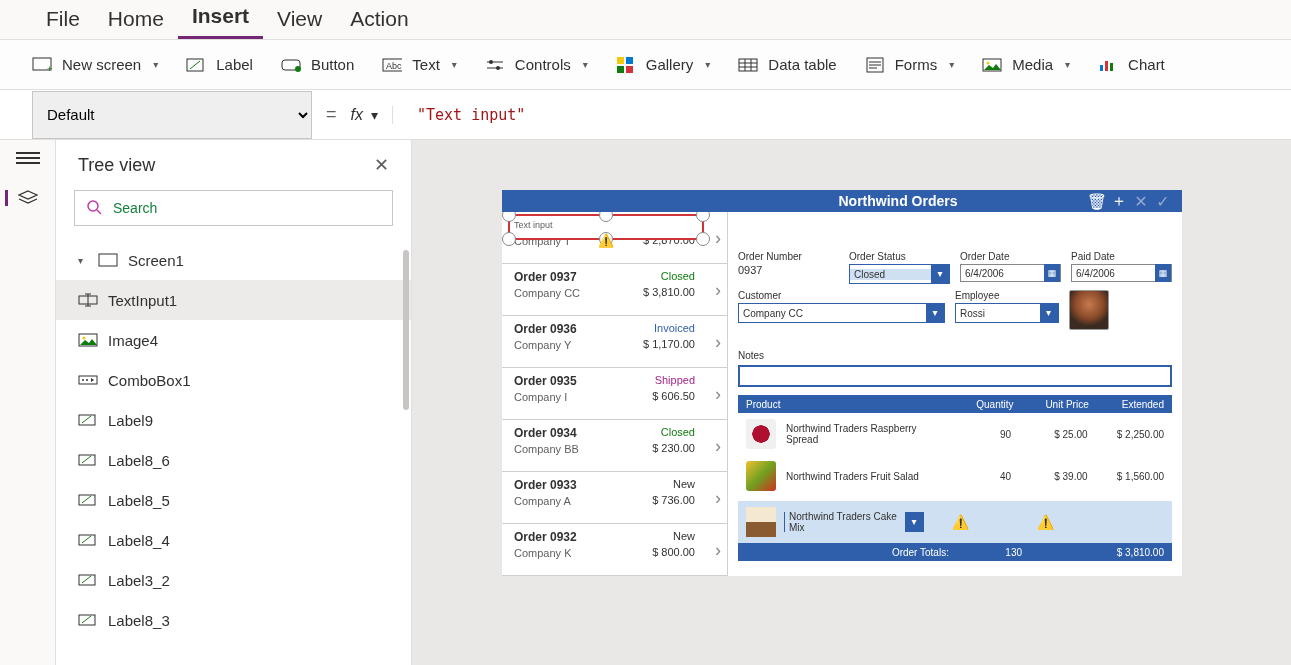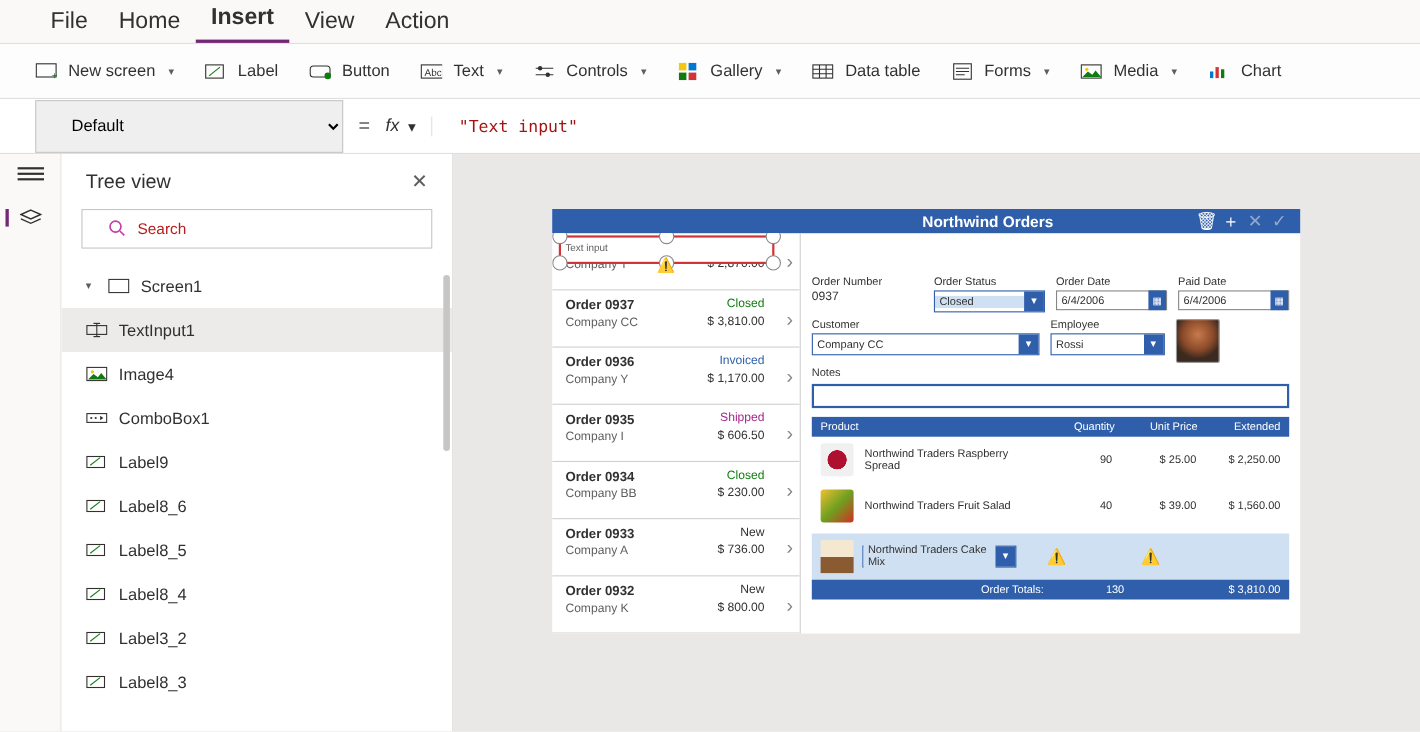--- a/index.html
+++ b/index.html
@@ -11,41 +11,41 @@
 .menubar .item.active { font-weight: 600; border-bottom: 3px solid #742774; }
 
 
 .ribbon { height: 50px; background: #fdfdfd; display: flex; align-items: center; padding: 0 32px; gap: 28px; border-bottom: 1px solid #e1dfdd; }
 .ribbon .btn { display: flex; align-items: center; gap: 10px; font-size: 15px; color: #323130; cursor: pointer; }
 .ribbon .icon { width: 20px; height: 18px; display: inline-flex; align-items: center; justify-content: center; }
 .ribbon .chev { font-size: 10px; color: #605e5c; margin-left: 2px; }
 
 
 .formulabar { height: 50px; background: #fff; display: flex; align-items: center; padding: 0 32px; gap: 14px; border-bottom: 1px solid #e1dfdd; }
-.formulabar select.prop { width: 280px; height: 48px; border: 1px solid #c8c6c4; padding: 0 28px; font-size: 15px; }
+.formulabar select.prop { width: 280px; height: 48px; border: 1px solid #c8c6c4; padding: 0 10px; font-size: 15px; }
 .formulabar .eq { font-size: 18px; color: #605e5c; }
 .formulabar .fx { font-size: 16px; font-style: italic; color: #323130; margin-right: 4px; }
 .formulabar .fxwrap { display:flex; align-items:center; gap:4px; border-right:1px solid #e1dfdd; padding-right:14px;}
 .formulabar .formula { font-family: Consolas, monospace; font-size: 15px; color: #a31515; flex: 1; padding-left: 10px; }
 
 
 .main { display: flex; height: calc(665px - 140px); }
 
 
 .leftrail { width: 56px; background: #faf9f8; border-right: 1px solid #e1dfdd; display: flex; flex-direction: column; align-items: center; padding-top: 12px; gap: 20px; }
 .leftrail .ico { width: 24px; height: 18px; cursor: pointer; display:flex; flex-direction:column; gap:3px; }
 .leftrail .ico.hamb span { display:block; height:2px; background:#323130; }
 .leftrail .layers { border-left: 3px solid #742774; padding-left: 10px; margin-left:-13px;}
 
 
 .treeview { width: 356px; background: #fff; border-right: 1px solid #e1dfdd; position: relative; display:flex; flex-direction:column; }
 .treeview .hdr { display: flex; justify-content: space-between; align-items: center; padding: 14px 22px 14px 22px; }
 .treeview .hdr h2 { font-size: 18px; font-weight: 400; }
 .treeview .hdr .close { font-size: 18px; color: #605e5c; cursor: pointer; }
-.treeview .search { margin: 0 18px 14px; border: 1px solid #c8c6c4; height: 36px; display: flex; align-items: center; padding: 0 24px; color: #b91c1c; gap: 10px; }
+.treeview .search { margin: 0 18px 14px; border: 1px solid #c8c6c4; height: 36px; display: flex; align-items: center; padding: 0 12px; color: #15803d; gap: 10px; }
 .treeview .tree { overflow-y: auto; flex:1; }
 .treeview .node { display: flex; align-items: center; height: 40px; padding: 0 0 0 22px; gap: 10px; cursor: pointer; font-size:15px;}
 .treeview .node.child { }
 .treeview .node.selected { background: #edebe9; }
 .treeview .node .caret { font-size: 10px; color:#605e5c; width:10px; }
 .treeview .node .nico { width: 20px; height: 16px; display:inline-flex; align-items:center; justify-content:center; }
 .treeview .scrollind { position:absolute; right:2px; top:110px; width:6px; height:160px; background:#c8c6c4; border-radius:3px;}
 
 
 .canvas { flex: 1; background: #e9e8e7; position: relative; }
@@ -477,21 +477,21 @@
               </div>
           <div class="fld">
                 <label>Employee</label>
                 <div class="combo">
                   <div class="t">Rossi</div>
                   <div class="d">▾</div>
                 </div>
               </div>
           <div class="avatar"></div>
         </div>
-        <div class="fld" style="margin-top:4px;">
+        <div class="fld" style="margin-top:20px;">
               <label>Notes</label>
               <div class="notes"></div>
             </div>
 
         <div class="linehdr">
           <div>Product</div>
           <div>Quantity</div>
           <div>Unit Price</div>
           <div>Extended</div>
         </div>

